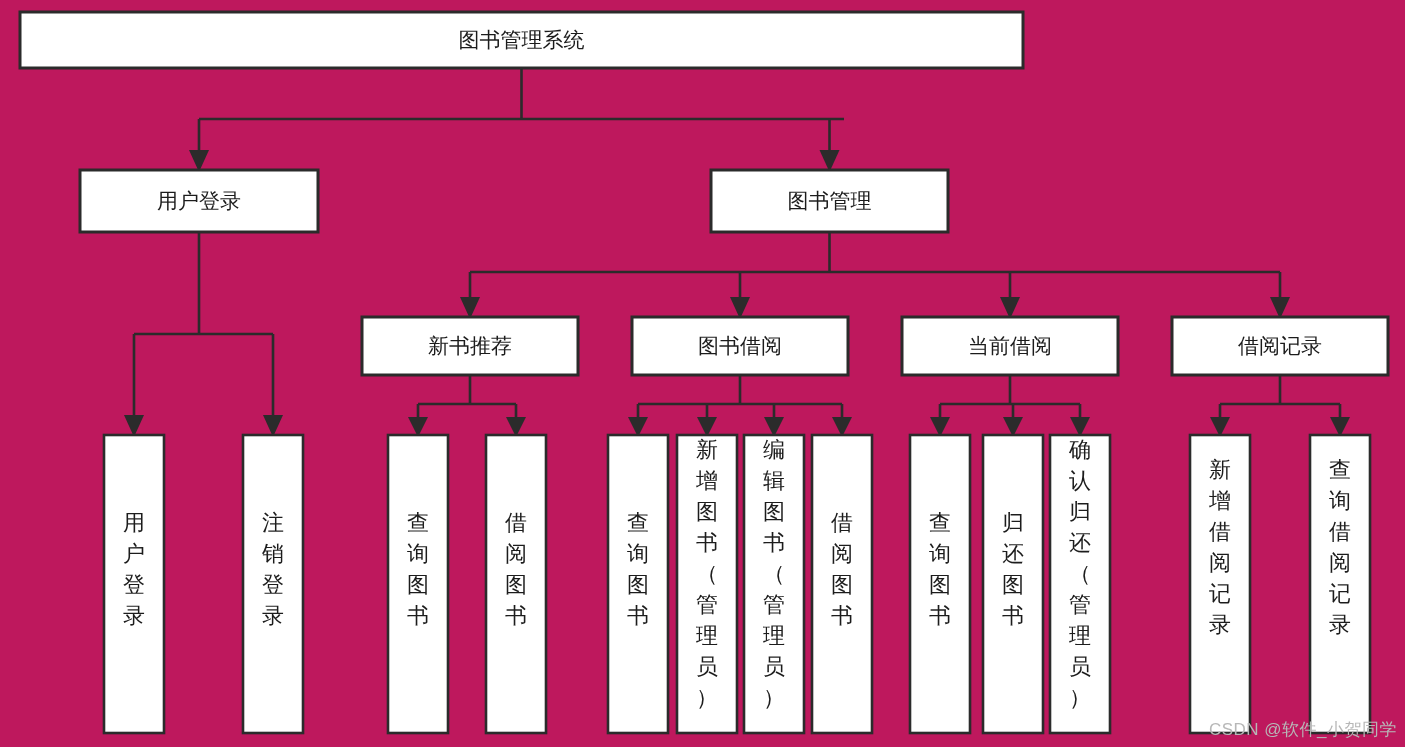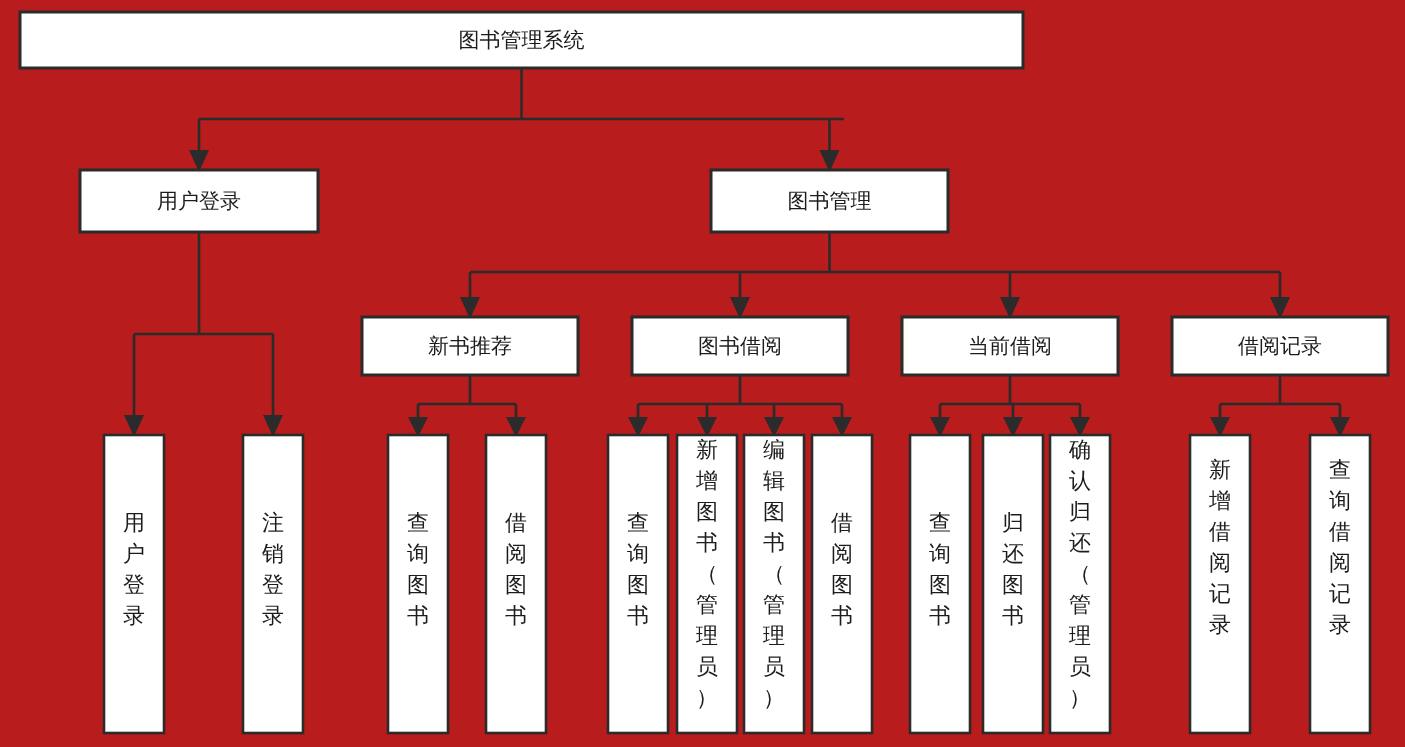--- a/index.html
+++ b/index.html
@@ -10,21 +10,21 @@
   body {
     width: 1405px;
     height: 747px;
     font-family: "Liberation Sans", "DejaVu Sans", sans-serif;
     overflow: hidden;
   }
   #diagram-root {
     position: relative;
     width: 1405px;
     height: 747px;
-    background: #b91c1c;
+    background: #be185d;
   }
   svg.diagram {
     position: absolute;
     left: 0;
     top: 0;
     width: 1405px;
     height: 747px;
   }
   .node-box {
     fill: #ffffff;
@@ -234,13 +234,14 @@
           <rect class="node-box-thin" x="1190" y="435" width="60" height="298"></rect>
           <text class="node-label-v" x="1220" y="477"><tspan x="1220" dy="0">新</tspan><tspan x="1220" dy="31">增</tspan><tspan x="1220" dy="31">借</tspan><tspan x="1220" dy="31">阅</tspan><tspan x="1220" dy="31">记</tspan><tspan x="1220" dy="31">录</tspan></text>
         </g>
         <g>
           <rect class="node-box-thin" x="1310" y="435" width="60" height="298"></rect>
           <text class="node-label-v" x="1340" y="477"><tspan x="1340" dy="0">查</tspan><tspan x="1340" dy="31">询</tspan><tspan x="1340" dy="31">借</tspan><tspan x="1340" dy="31">阅</tspan><tspan x="1340" dy="31">记</tspan><tspan x="1340" dy="31">录</tspan></text>
         </g>
       </g>
   </svg>
 
+  <div class="watermark">CSDN @软件_小贺同学</div>
 </div>
 
 </body></html>

